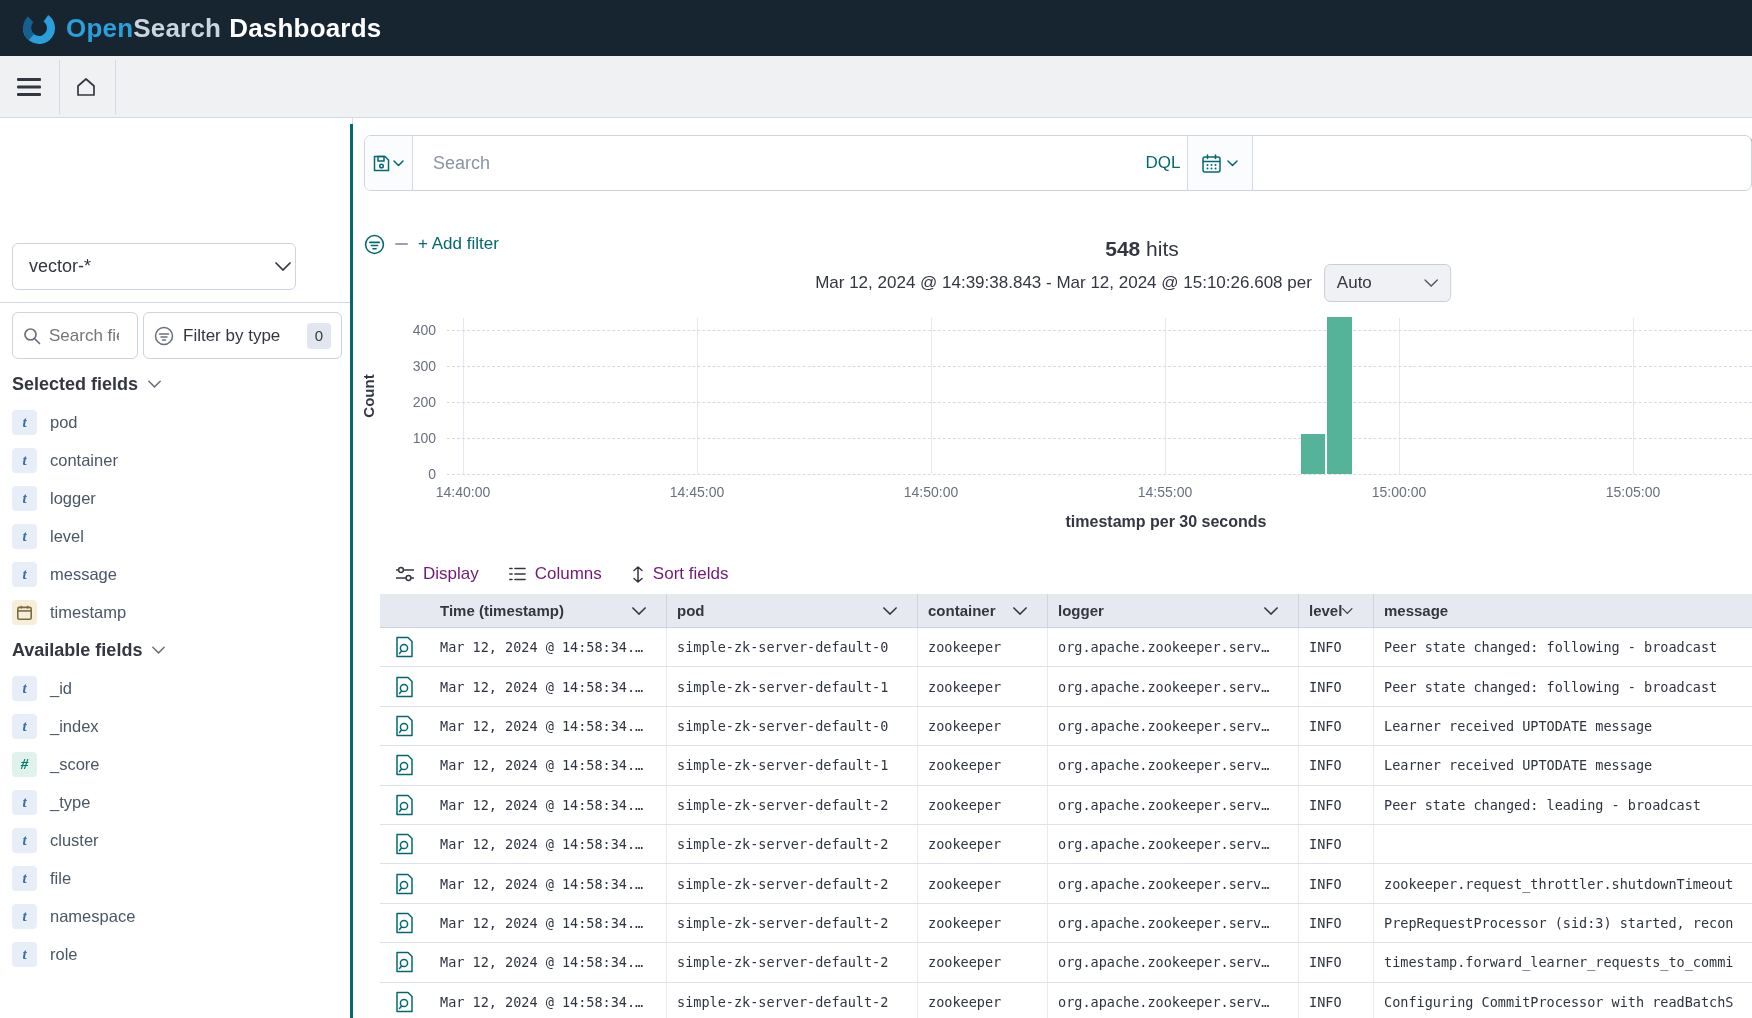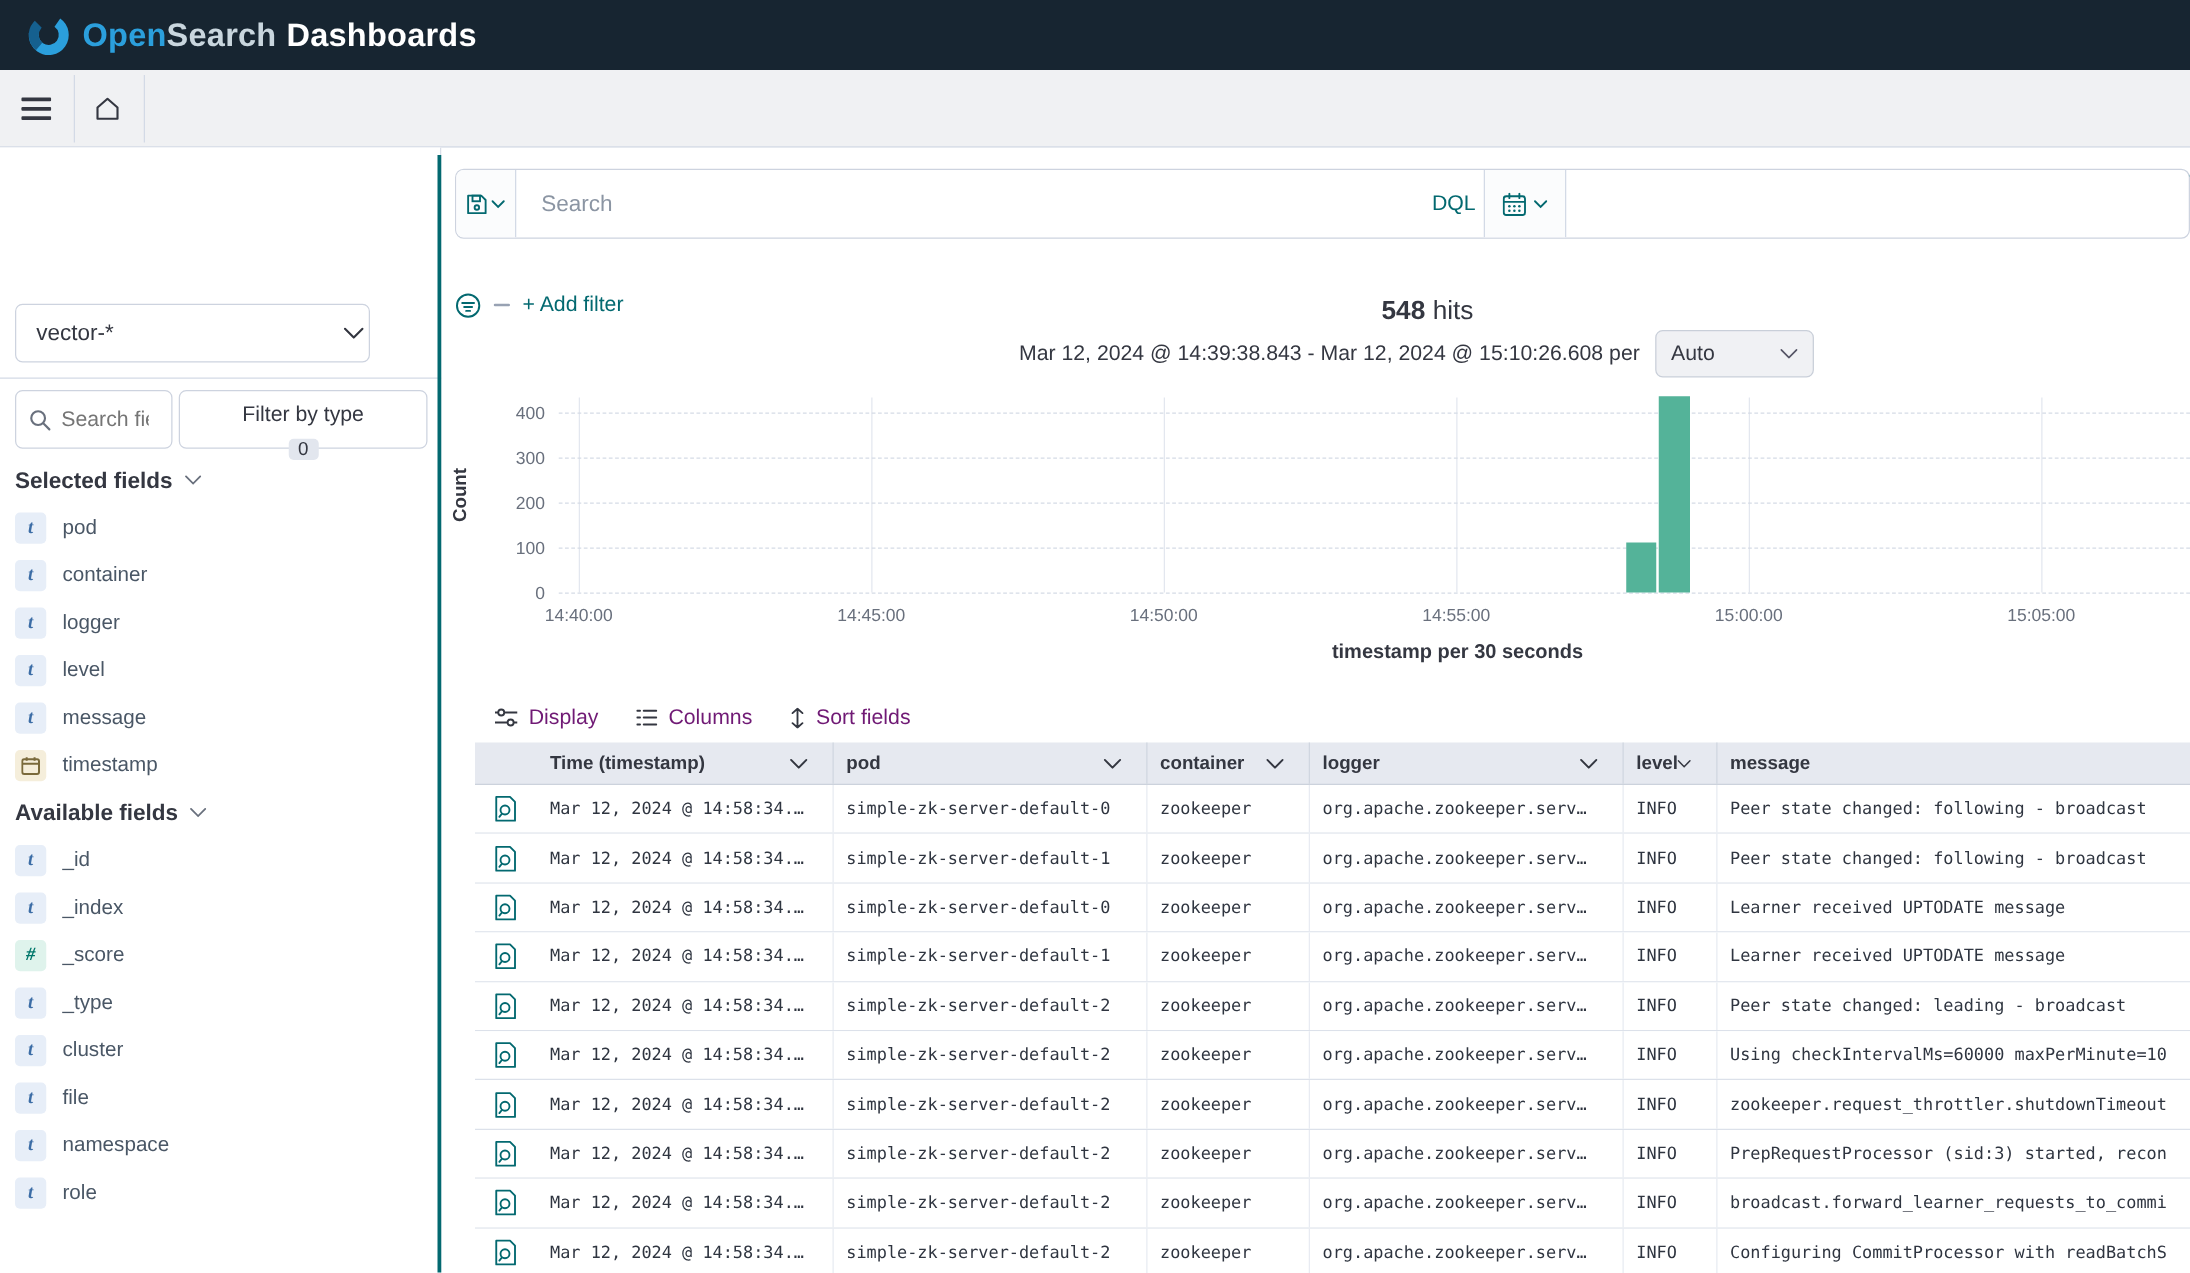--- a/index.html
+++ b/index.html
@@ -29,21 +29,21 @@
   #index-pattern-box { position:absolute; left:12px; top:125px; width:284px; height:47px;
     border:1px solid #cdd3df; border-radius:6px; background:#fff; display:flex; align-items:center;
     padding:0 4px 0 16px; font-size:18px; cursor:pointer; }
   #index-pattern-box .spacer { flex:1; }
   #sidebar-divider { position:absolute; left:0; top:184px; width:353px; height:1px; background:#d3dae6; }
   #field-search-box { position:absolute; left:12px; top:194px; width:126px; height:47px; border:1px solid #cdd3df;
     border-radius:6px; background:#fff; display:flex; align-items:center; gap:8px; padding:0 6px 0 10px; overflow:hidden; }
   #field-search-box input { border:0; outline:0; width:70px; font-size:17px; color:#69707d;
     font-family:"Liberation Sans",sans-serif; background:transparent; }
   #filter-type-box { position:absolute; left:143px; top:194px; width:199px; height:47px; border:1px solid #cdd3df;
-    border-radius:6px; background:#fff; display:flex; align-items:center; gap:9px; padding:0 10px; cursor:pointer;flex-direction:column; }
+    border-radius:6px; background:#fff; display:flex; align-items:center; gap:9px; padding:0 10px; cursor:pointer; }
   #filter-type-box .label { font-size:17px; color:#343741; flex:1; }
   #filter-count-badge { background:#e2e6ee; border-radius:4px; min-width:24px; height:26px; display:flex;
     align-items:center; justify-content:center; font-size:15px; color:#343741; padding:0 6px; }
   #field-sections { position:absolute; left:0; top:247px; width:353px; }
   .section-heading { height:38px; display:flex; align-items:center; gap:10px; padding-left:12px;
     font-size:18px; font-weight:600; color:#343741; cursor:pointer; }
   .field-row { height:38px; display:flex; align-items:center; gap:13px; padding-left:12px; cursor:pointer; }
   .field-badge { width:25px; height:25px; border-radius:4px; display:flex; align-items:center; justify-content:center;
     font-size:15px; font-weight:bold; font-style:italic; font-family:"Liberation Serif", serif; }
   .field-name { font-size:16.5px; color:#4a5766; }
@@ -515,21 +515,20 @@
               <circle cx="9" cy="12" r="3.6" fill="none" stroke="#036970" stroke-width="1.5"></circle>
               <line x1="6.5" y1="15" x2="4.5" y2="17.5" stroke="#036970" stroke-width="1.5" stroke-linecap="round"></line>
             </svg>
           </span>
         </div>
         <div class="cell" style="width:237px">Mar 12, 2024 @ 14:58:34.…</div>
         <div class="cell" style="width:251px">simple-zk-server-default-2</div>
         <div class="cell" style="width:130px">zookeeper</div>
         <div class="cell" style="width:251px">org.apache.zookeeper.serv…</div>
         <div class="cell" style="width:75px">INFO</div>
-        <div class="cell" style="width:378px;border-right:none">Using checkIntervalMs=60000 maxPerMinute=10</div>
       </div>
       <div class="grid-row">
         <div class="cell icon-cell" style="width:50px;border-right:none">
           <span class="expand-btn">
             <svg width="20" height="22" viewBox="0 0 20 22">
               <path d="M2 1.5 H13 L17 5.5 V20.5 H2 Z" fill="none" stroke="#036970" stroke-width="1.5" stroke-linejoin="round"></path>
               <circle cx="9" cy="12" r="3.6" fill="none" stroke="#036970" stroke-width="1.5"></circle>
               <line x1="6.5" y1="15" x2="4.5" y2="17.5" stroke="#036970" stroke-width="1.5" stroke-linecap="round"></line>
             </svg>
           </span>
@@ -566,21 +565,21 @@
               <circle cx="9" cy="12" r="3.6" fill="none" stroke="#036970" stroke-width="1.5"></circle>
               <line x1="6.5" y1="15" x2="4.5" y2="17.5" stroke="#036970" stroke-width="1.5" stroke-linecap="round"></line>
             </svg>
           </span>
         </div>
         <div class="cell" style="width:237px">Mar 12, 2024 @ 14:58:34.…</div>
         <div class="cell" style="width:251px">simple-zk-server-default-2</div>
         <div class="cell" style="width:130px">zookeeper</div>
         <div class="cell" style="width:251px">org.apache.zookeeper.serv…</div>
         <div class="cell" style="width:75px">INFO</div>
-        <div class="cell" style="width:378px;border-right:none">broadcast.forward_learner_requests_to_commi</div>
+        <div class="cell" style="width:378px;border-right:none">timestamp.forward_learner_requests_to_commi</div>
       </div>
       <div class="grid-row">
         <div class="cell icon-cell" style="width:50px;border-right:none">
           <span class="expand-btn">
             <svg width="20" height="22" viewBox="0 0 20 22">
               <path d="M2 1.5 H13 L17 5.5 V20.5 H2 Z" fill="none" stroke="#036970" stroke-width="1.5" stroke-linejoin="round"></path>
               <circle cx="9" cy="12" r="3.6" fill="none" stroke="#036970" stroke-width="1.5"></circle>
               <line x1="6.5" y1="15" x2="4.5" y2="17.5" stroke="#036970" stroke-width="1.5" stroke-linecap="round"></line>
             </svg>
           </span>

